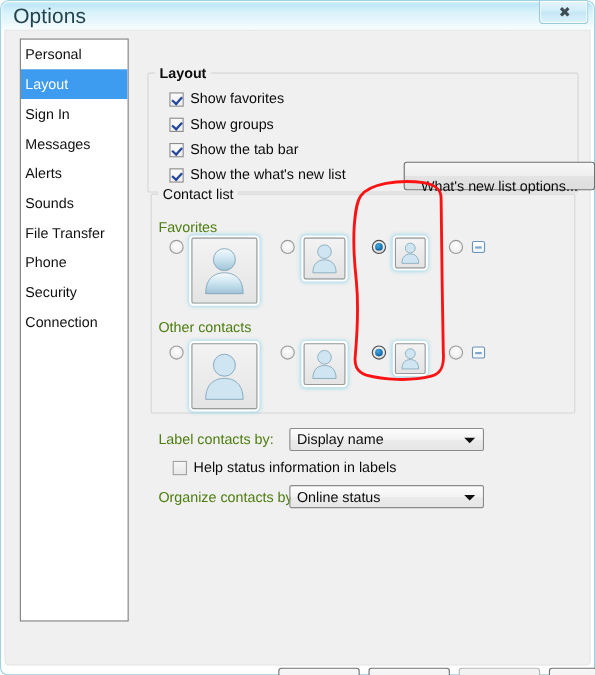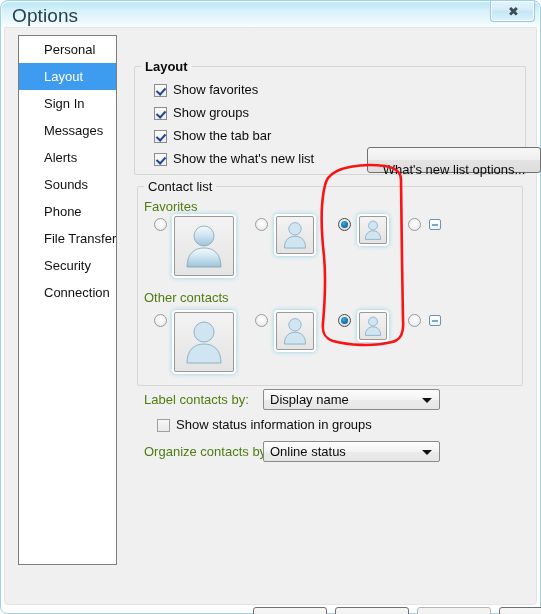--- a/index.html
+++ b/index.html
@@ -89,21 +89,21 @@
     width: 99px; height: 530px;
     background: #ffffff;
     border: 1px solid #7d7d7d;
     box-sizing: border-box;
     overflow: hidden;
   }
   .side-item {
     position: relative;
     height: 27px;
     line-height: 27px;
-    padding-left: 25px;
+    padding-left: 4px;
     font-size: 13px;
     color: #101010;
     white-space: nowrap;
   }
   .side-item.selected {
     background: #3d9bf0;
     color: #ffffff;
   }
 
   
@@ -123,21 +123,21 @@
     color: #0b0b0b;
     white-space: nowrap;
   }
   .group-title.bold { font-weight: bold; }
 
   #group-layout {
     left: 129px; top: 38px;
     width: 392px; height: 109px;
   }
   #group-contact {
-    left: 132px; top: 158px;
+    left: 132px; top: 148px;
     width: 386px; height: 200px;
   }
 
   
   .cbrow {
     position: absolute;
     height: 18px;
     white-space: nowrap;
   }
   .cbox {
@@ -312,22 +312,22 @@
 
   <div class="client">
 
     <div class="sidebar">
       <div class="side-item"><span>Personal</span></div>
       <div class="side-item selected"><span>Layout</span></div>
       <div class="side-item"><span>Sign In</span></div>
       <div class="side-item"><span>Messages</span></div>
       <div class="side-item"><span>Alerts</span></div>
       <div class="side-item"><span>Sounds</span></div>
+      <div class="side-item"><span>File Transfer</span></div>
       <div class="side-item"><span>Phone</span></div>
-      <div class="side-item"><span>File Transfer</span></div>
       <div class="side-item"><span>Security</span></div>
       <div class="side-item"><span>Connection</span></div>
     </div>
 
     <div class="group" id="group-layout">
       <div class="group-title bold">Layout</div>
     </div>
 
     <div class="cbrow" style="left:149px; top:55px;">
       <span class="cbox checked"></span>
@@ -418,21 +418,21 @@
     <span class="listglyph" style="left:424px; top:287px;"></span>
 
     <div class="section-label" style="left:139px; top:364px;">Label contacts by:</div>
     <div class="combo" id="combo-label">
       <span class="combo-text">Display name</span>
       <span class="combo-arrow"></span>
     </div>
 
     <div class="cbrow" style="left:152px; top:390px;">
       <span class="cbox unchecked"></span>
-      <span class="cblabel">Show status information in groups</span>
+      <span class="cblabel">Help status information in labels</span>
     </div>
 
     <div class="section-label" style="left:139px; top:416px;">Organize contacts by:</div>
     <div class="combo" id="combo-organize">
       <span class="combo-text">Online status</span>
       <span class="combo-arrow"></span>
     </div>
 
     <button class="btn footer-btn" id="btn-ok">OK</button>
     <button class="btn footer-btn" id="btn-cancel">Cancel</button>

